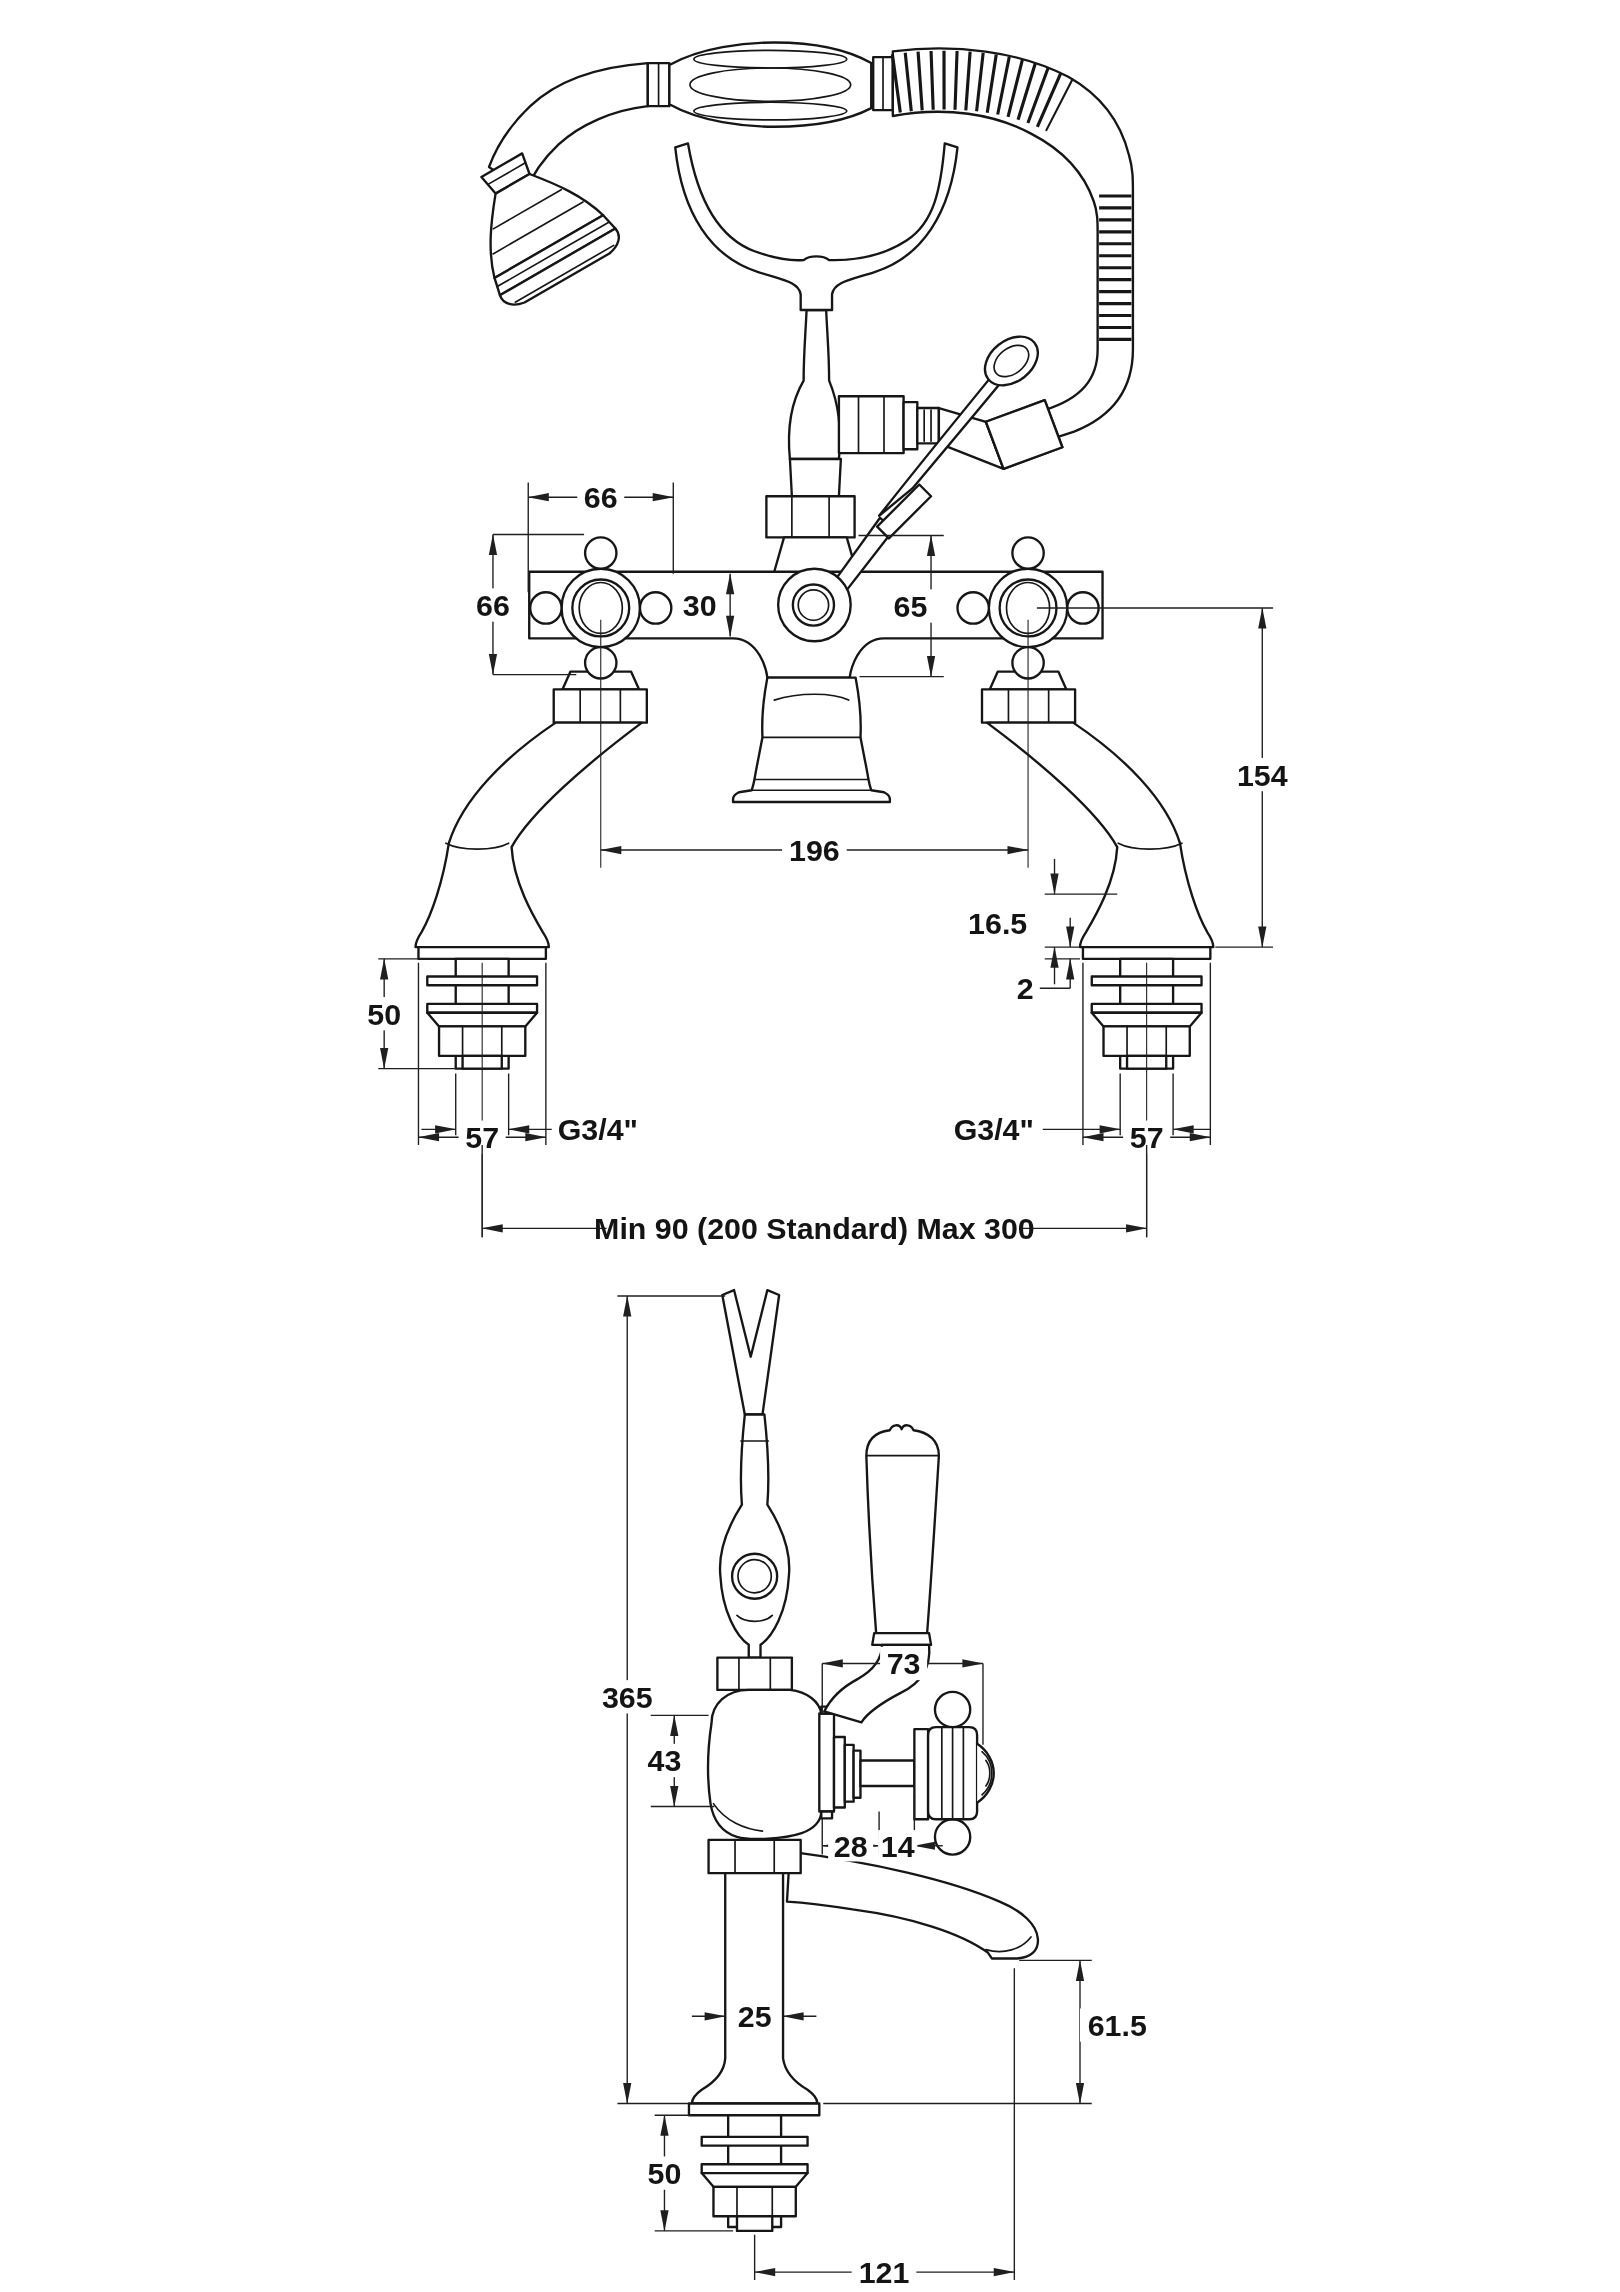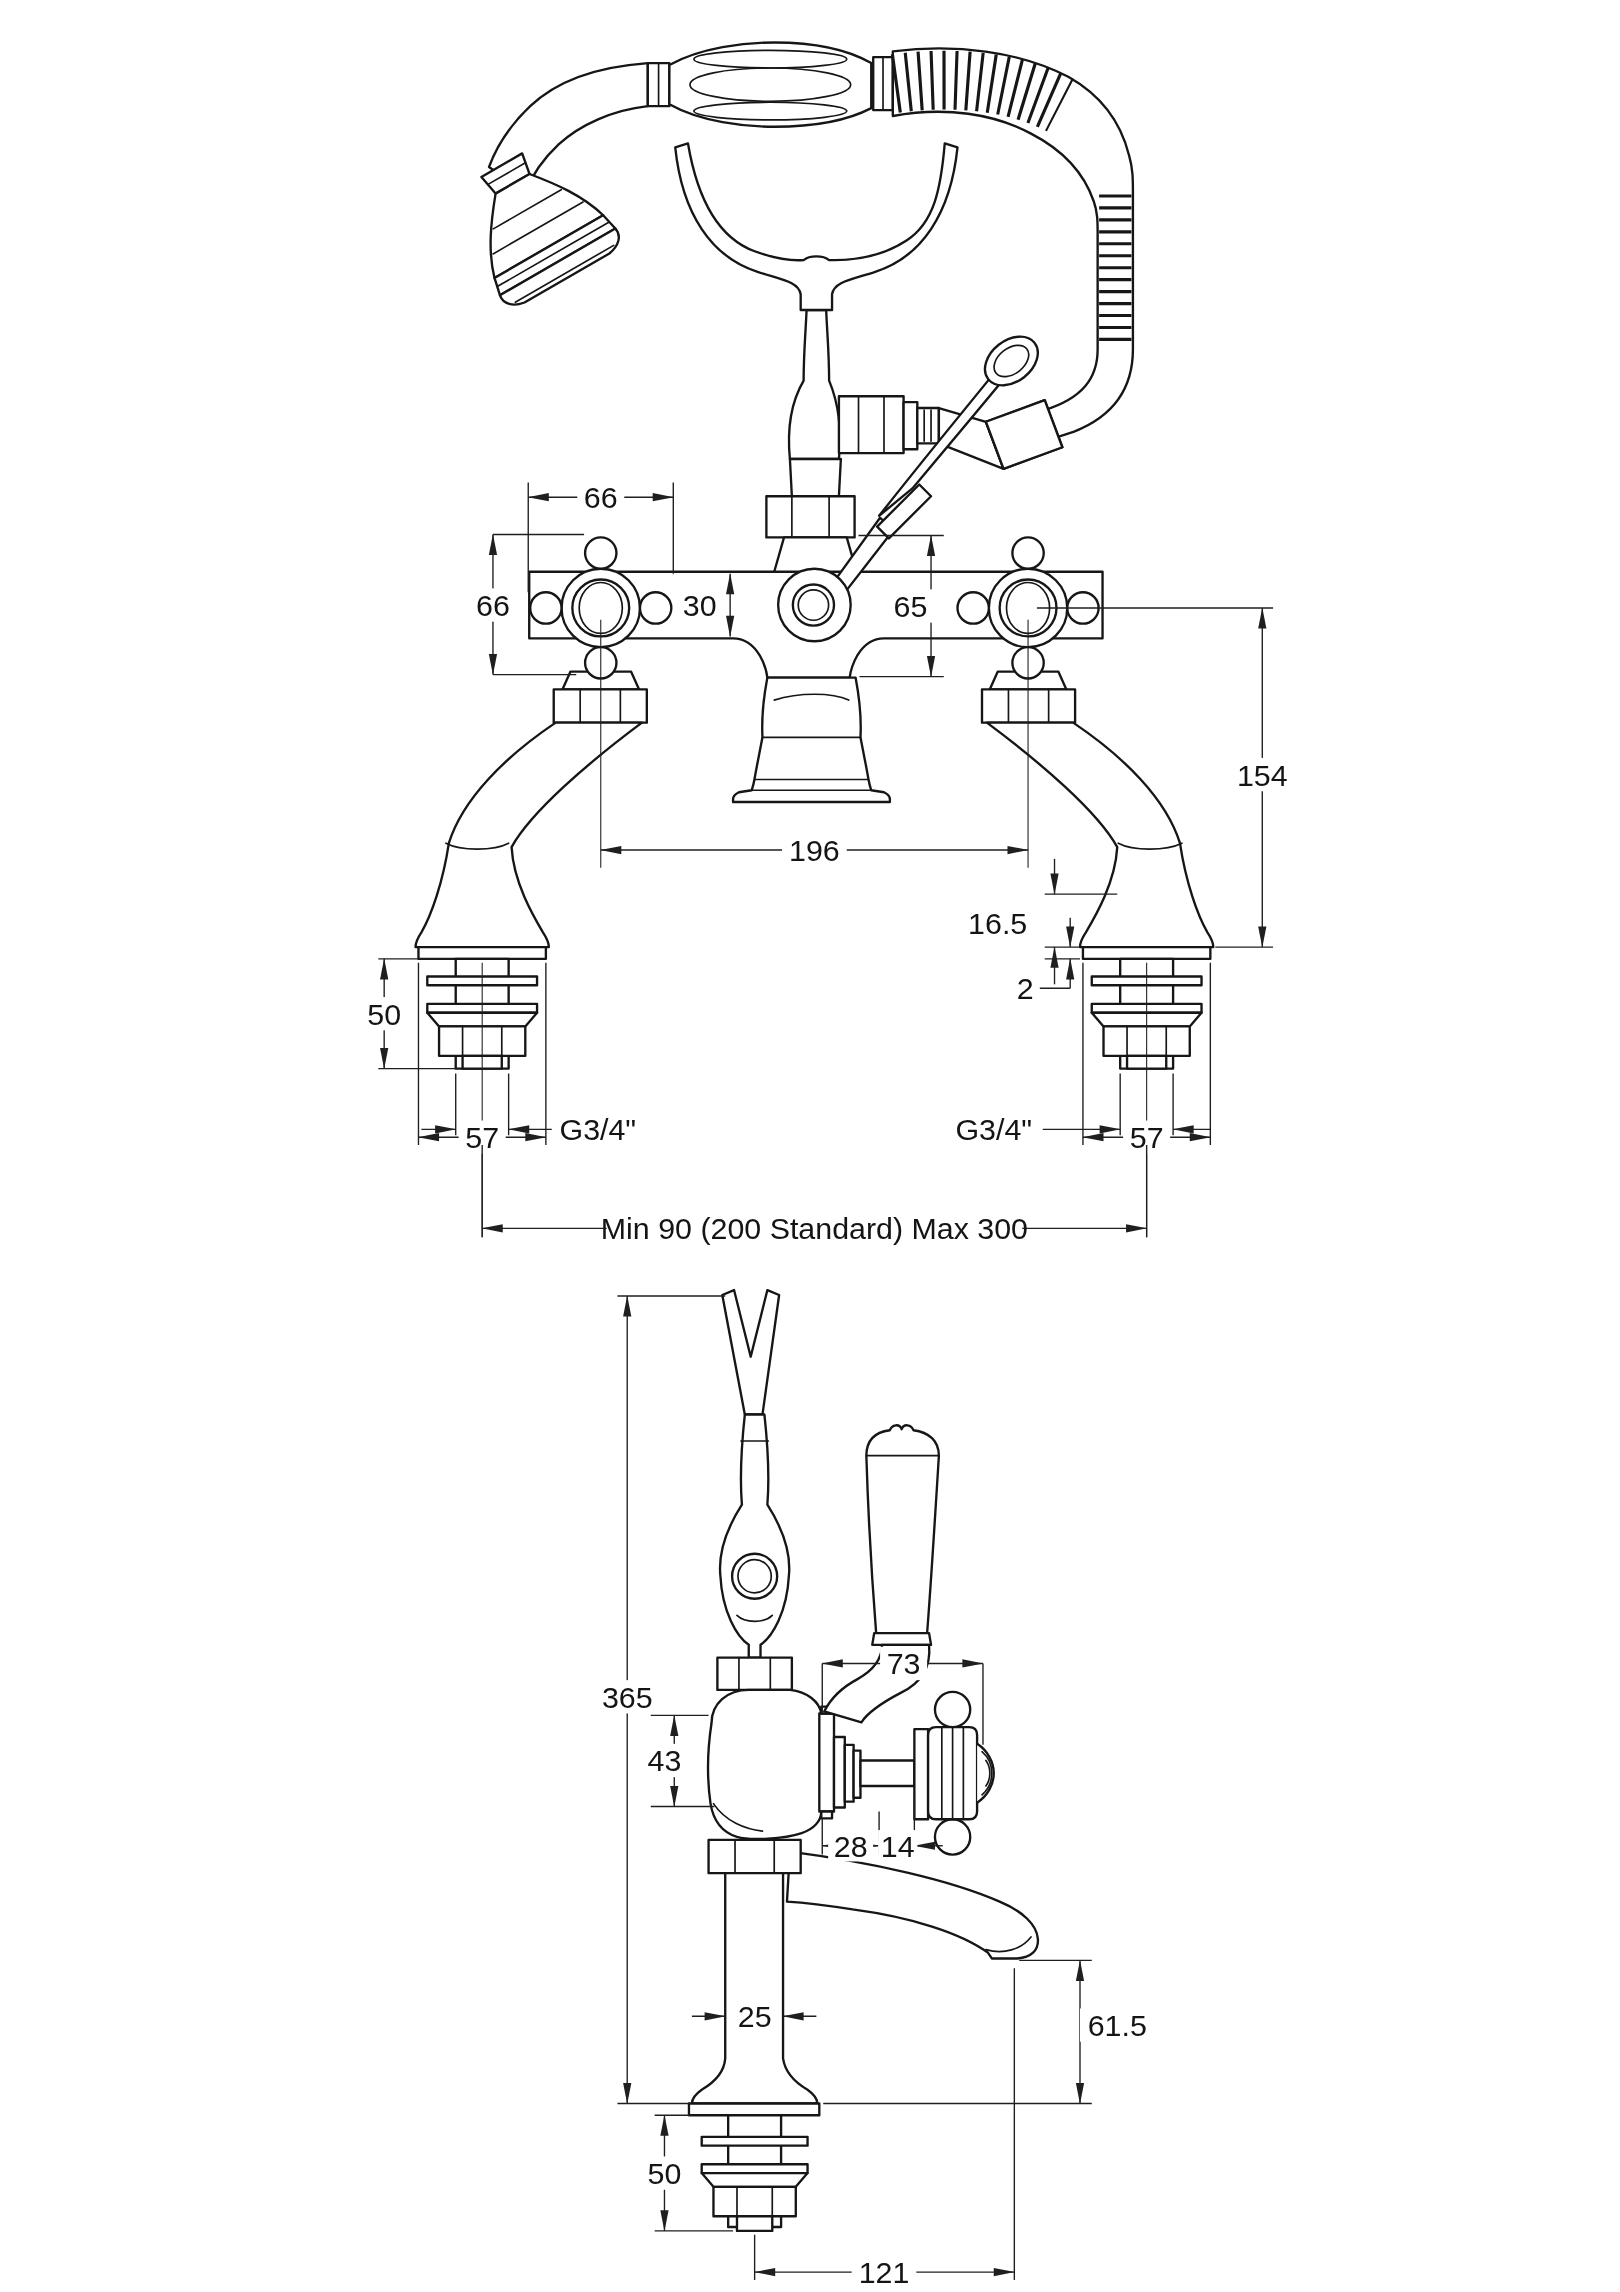--- a/index.html
+++ b/index.html
@@ -1,16 +1,16 @@
 <!DOCTYPE html>
 <html><head>
 <meta charset="utf-8">
 <style>
   html,body{margin:0;padding:0;background:#fff;}
-  .stage{position:relative;width:1620px;height:2293px;background:#fff;overflow:hidden;font-family:"Liberation Sans",sans-serif;}
+  .stage{position:relative;width:1620px;height:2293px;background:#fff;overflow:hidden;font-family:"Liberation Sans",sans-serif;font-weight:bold;}
   svg{position:absolute;left:0;top:0;}
   .o{fill:#ffffff;stroke:#161616;stroke-width:2.4;stroke-linecap:round;stroke-linejoin:round;}
   .t{fill:none;stroke:#161616;stroke-width:1.7;stroke-linecap:round;stroke-linejoin:round;}
   .d{fill:none;stroke:#1f1f1f;stroke-width:1.4;}
   .cl{fill:none;stroke:#1f1f1f;stroke-width:1.1;}
   .rib{fill:none;stroke:#161616;}
   .lbl rect{fill:#ffffff;stroke:none;}
   .lbl text{font-family:"Liberation Sans",sans-serif;font-size:31px;fill:#141414;text-anchor:middle;dominant-baseline:central;}
 </style>
 </head>

